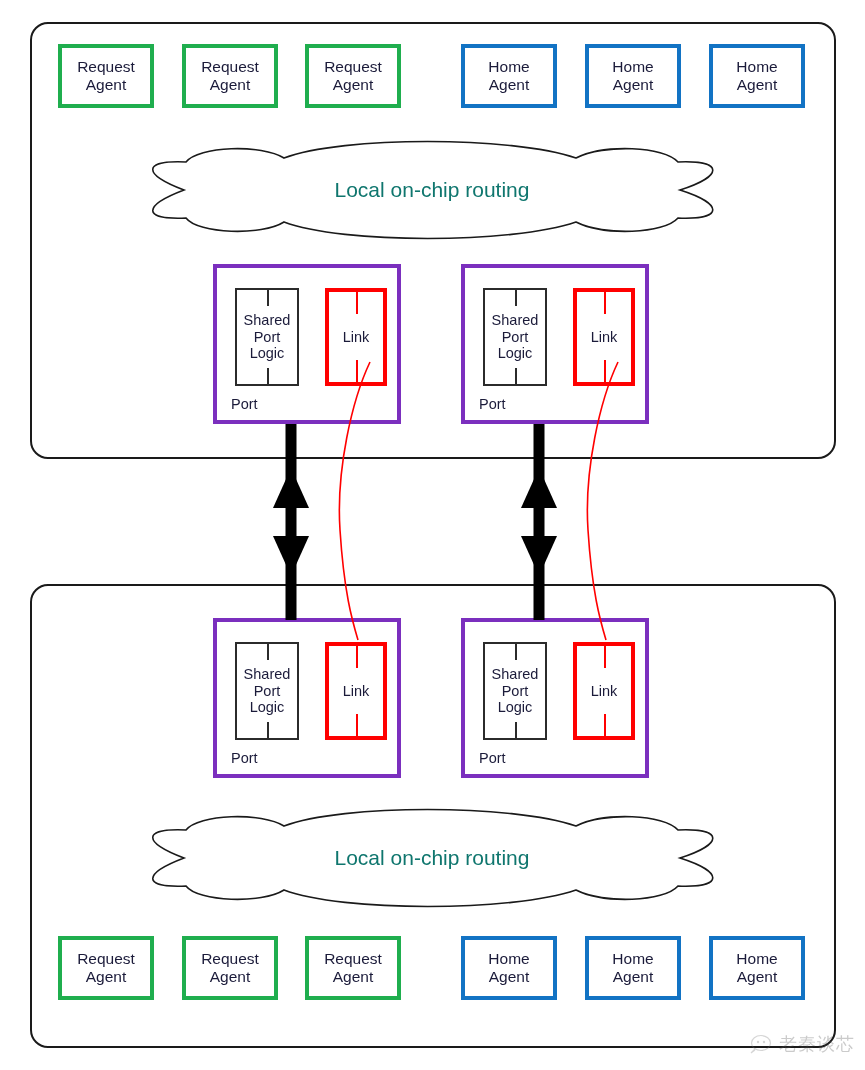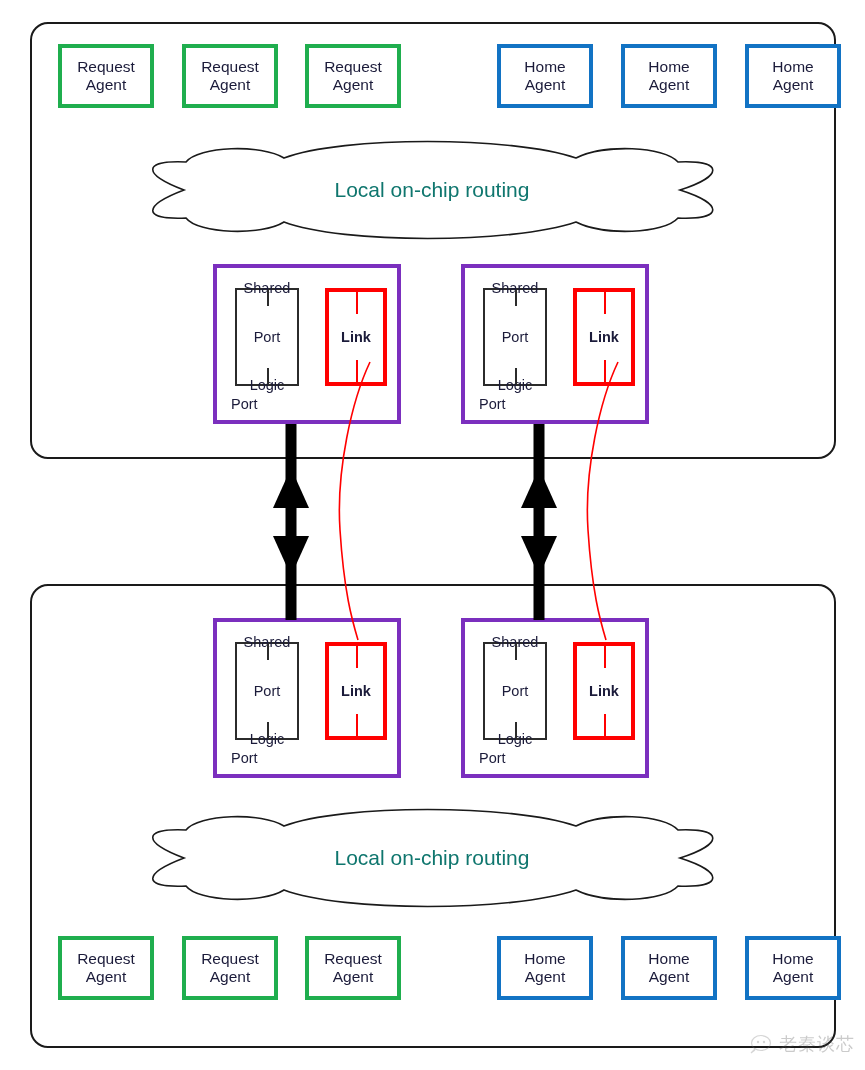--- a/index.html
+++ b/index.html
@@ -38,21 +38,21 @@
     align-items: center;
     justify-content: center;
     font-size: 15.5px;
     line-height: 1.18;
     color: #1b1b3a;
     text-align: center;
     width: 96px;
     height: 64px;
   }
   .agent.request { border: 4px solid #1FAE4E; }
-  .agent.home    { border: 4px solid #1273C4; margin-left: 36px; }
+  .agent.home    { border: 4px solid #1273C4; }
   .agent span { display: block; }
 
   
   .cloud {
     position: absolute;
     width: 640px;
     height: 100px;
   }
   .cloud svg { display: block; width: 100%; height: 100%; }
   .cloud-label {
@@ -88,21 +88,20 @@
     border: 2px solid #2b2b2b;
     background: #ffffff;
     display: flex;
     flex-direction: column;
     align-items: center;
     justify-content: center;
     font-size: 14.5px;
     line-height: 1.16;
     color: #1b1b3a;
     text-align: center;
-    gap: 32px;
   }
   .spl .tick-top,
   .spl .tick-bottom {
     position: absolute;
     left: 50%;
     width: 0;
     border-left: 2px solid #2b2b2b;
     height: 16px;
   }
   .spl .tick-top { top: 0; }
@@ -115,21 +114,20 @@
     width: 62px;
     height: 98px;
     box-sizing: border-box;
     border: 4px solid #FF0000;
     background: #ffffff;
     display: flex;
     align-items: center;
     justify-content: center;
     font-size: 14.5px;
     color: #1b1b3a;
-    font-weight: bold;
   }
   .link-box .tick-top,
   .link-box .tick-bottom {
     position: absolute;
     left: 50%;
     width: 0;
     border-left: 2px solid #FF0000;
     height: 22px;
   }
   .link-box .tick-top { top: 0; }

